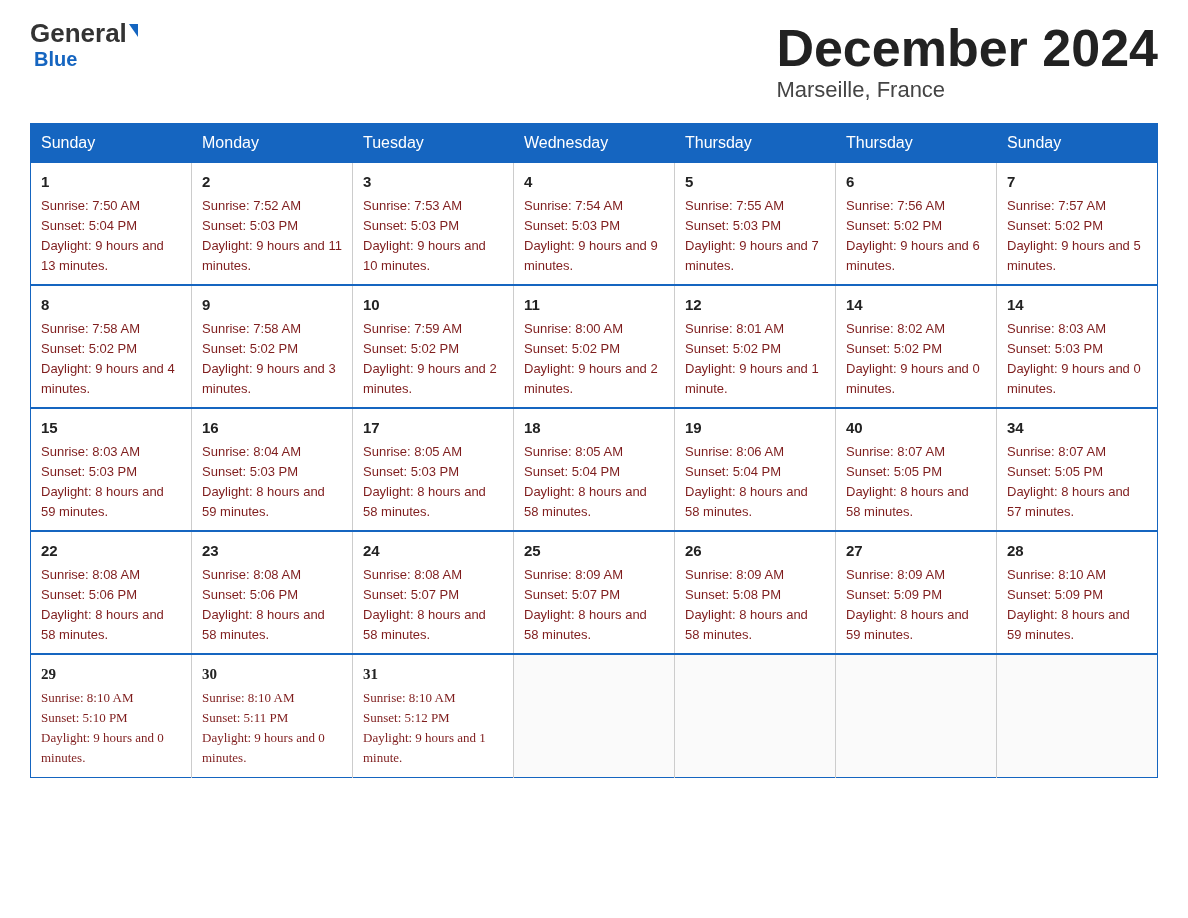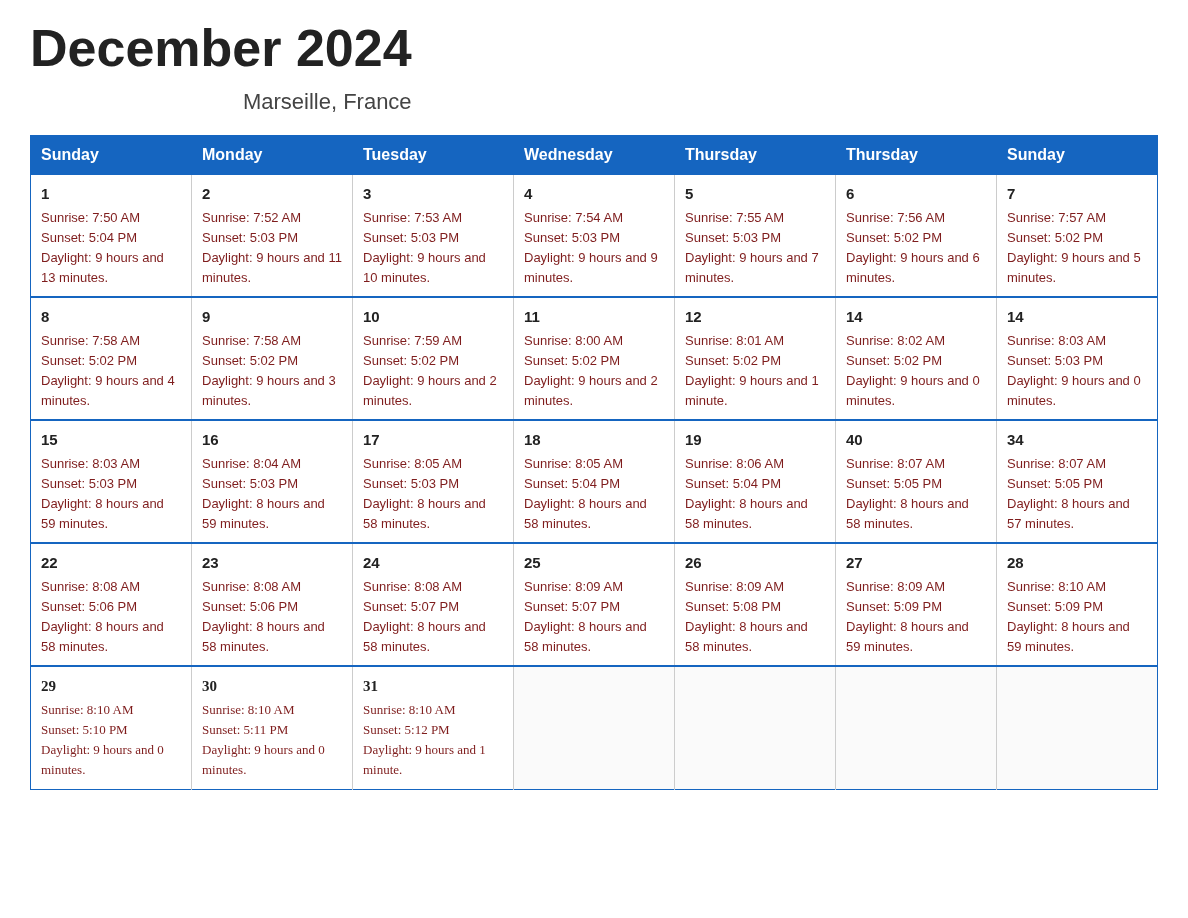--- a/index.html
+++ b/index.html
@@ -29,45 +29,44 @@
     }
     .logo-text span.general { color: #333; }
     .logo-sub {
       font-size: 20px;
       color: #1565c0;
       font-weight: bold;
       margin-top: 2px;
       margin-left: 4px;
     }
     .title-area {
-      text-align: right;
     }
     .month-title {
       font-size: 52px;
       font-weight: bold;
       color: #222;
       line-height: 1.1;
     }
     .location {
       font-size: 22px;
       color: #444;
-      margin-top: 12px;
+      margin-top: 0;
     }
     table {
       width: 100%;
       border-collapse: collapse;
       table-layout: fixed;
     }
     thead tr {
       background-color: #1565c0;
     }
     thead th {
       color: #fff;
       font-size: 16px;
-      font-weight: bold;
+      font-weight: normal;
       padding: 10px 10px;
       text-align: left;
       border: 1px solid #1565c0;
     }
     tbody tr {
       border-bottom: 2px solid #1565c0;
     }
     tbody td {
       vertical-align: top;
       padding: 8px 10px;
@@ -100,20 +99,26 @@
       line-height: 1.55;
     }
     .empty-cell {
       background: #fafafa;
     }
   </style>
 </head>
 <body>
 
 <div class="header">
+  <div class="logo">
+    <div class="logo-text">
+      <span class="general">General</span><span style="display:inline-block;width:0;height:0;border-left:9px solid transparent;border-top:13px solid #1565c0;margin-left:2px;vertical-align:top;margin-top:4px;"></span>
+    </div>
+    <div class="logo-sub">Blue</div>
+  </div>
   <div class="title-area">
     <div class="month-title">December 2024</div>
     <div class="location">Marseille, France</div>
   </div>
 </div>
 
 <table>
   <thead>
     <tr>
       <th>Sunday</th>

